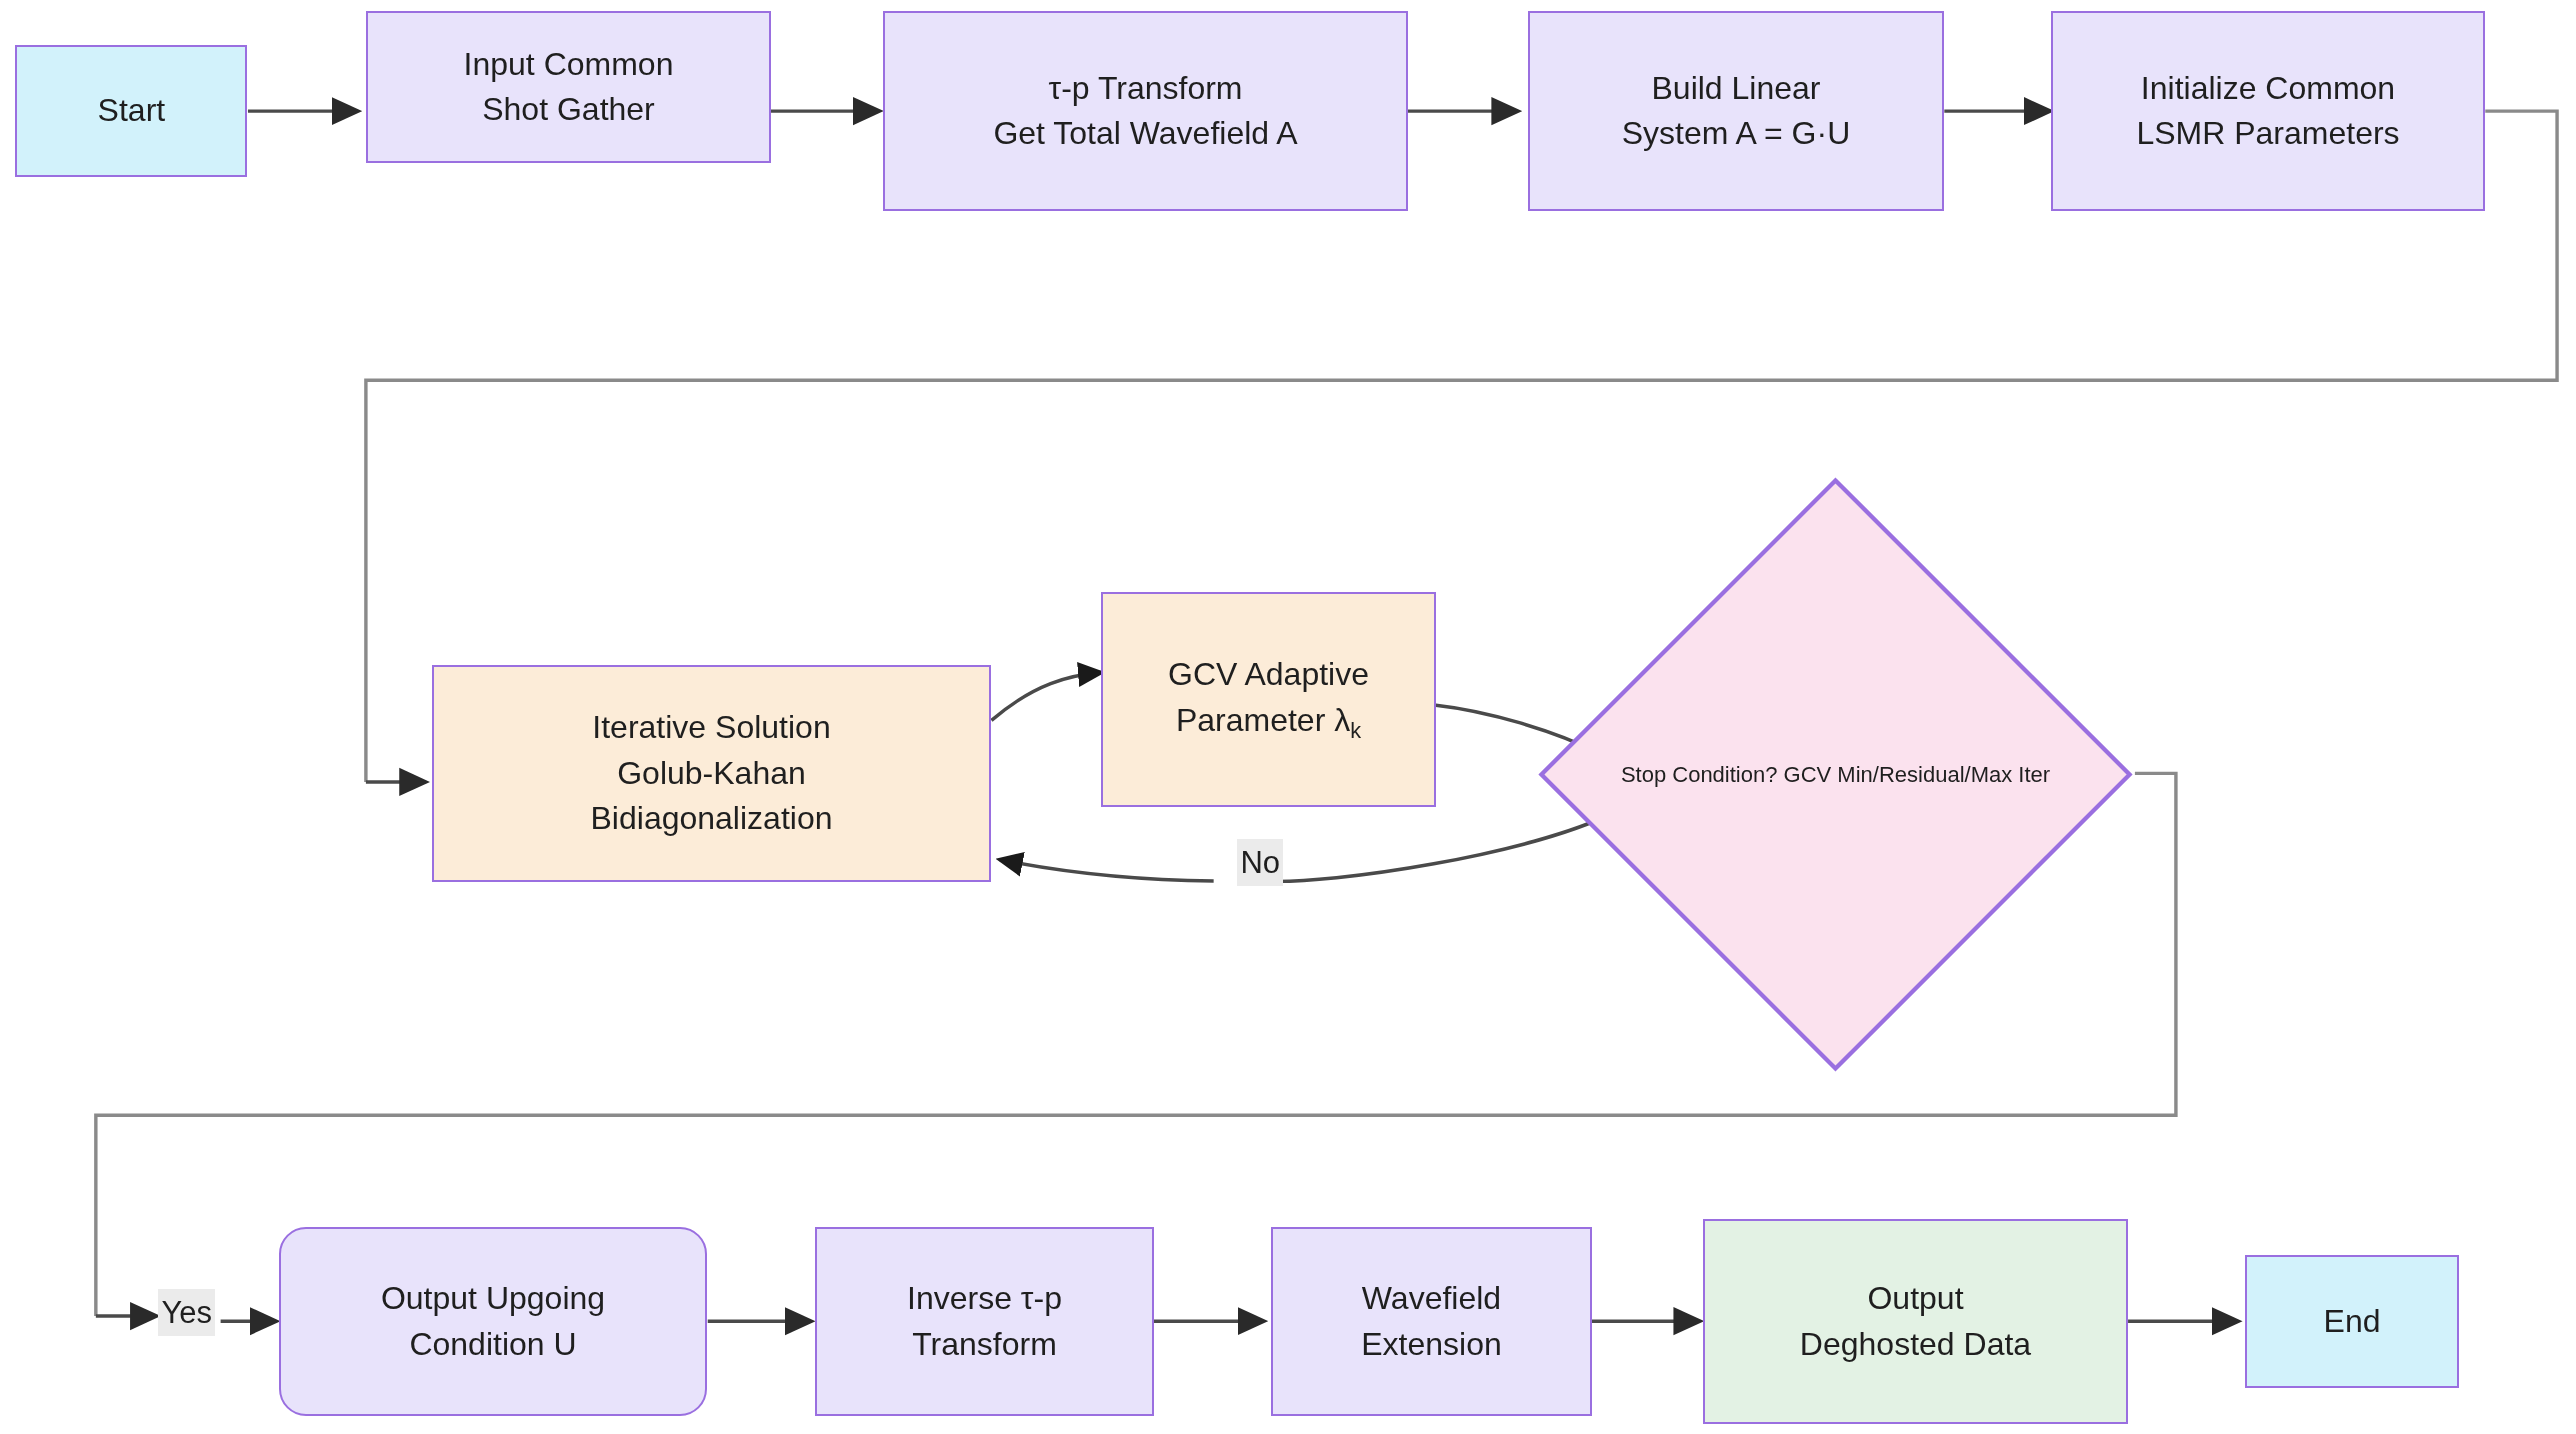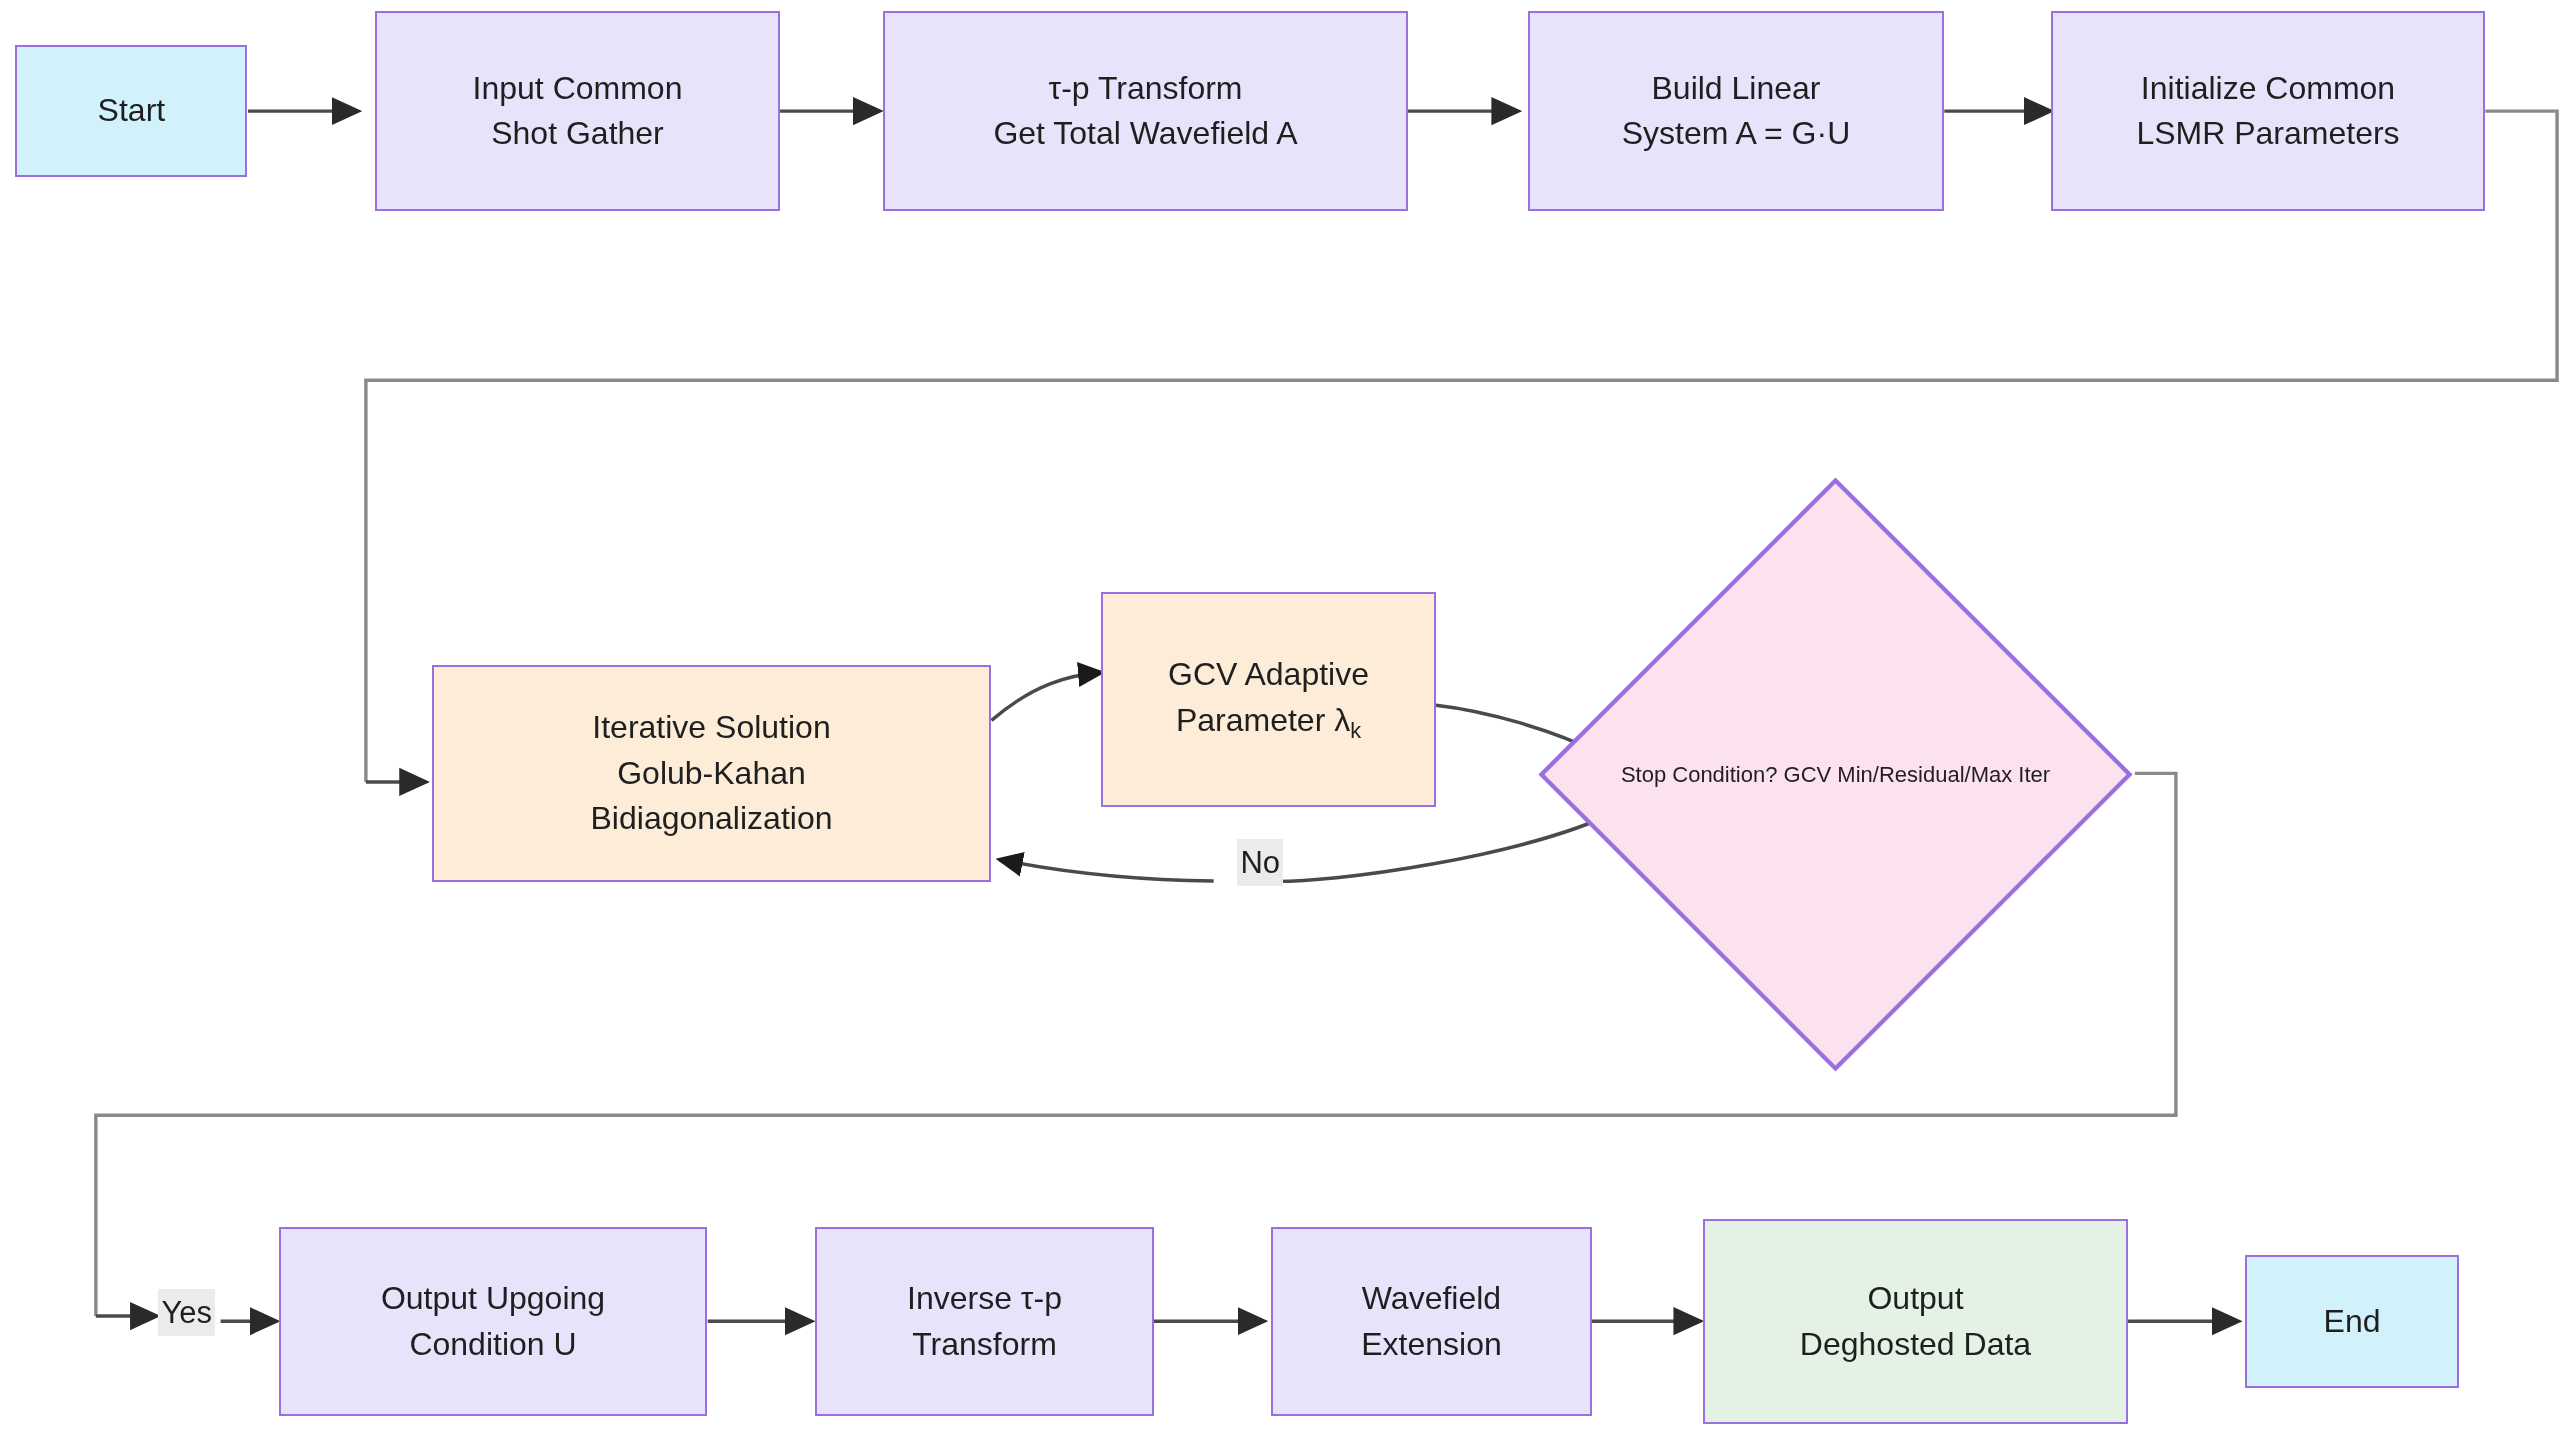--- a/index.html
+++ b/index.html
@@ -122,21 +122,21 @@
       <path d="M 1350 1546 L 1478 1546" marker-end="url(#arrow)"></path>
       <path d="M 1862 1546 L 1988 1546" marker-end="url(#arrow)"></path>
       <path d="M 2490 1546 L 2618 1546" marker-end="url(#arrow)"></path>
     </g>
   </svg>
 
   <div class="node fill-cyan" style="left:15.4px; top:45px; width:232px; height:132px;">
     <span class="ln">Start</span>
   </div>
 
-  <div class="node fill-lavender" style="left:366px; top:11px; width:405px; height:200px;margin-left:9px;">
+  <div class="node fill-lavender" style="left:366px; top:11px; width:405px; height:152px;">
     <span class="ln">Input Common</span>
     <span class="ln">Shot Gather</span>
   </div>
 
   <div class="node fill-lavender" style="left:1528px; top:11px; width:416px; height:200px;">
     <span class="ln">Build Linear</span>
     <span class="ln">System A = G·U</span>
   </div>
 
   <div class="node fill-lavender" style="left:883px; top:11px; width:525px; height:200px;">
@@ -167,21 +167,21 @@
     <div class="diamond-label">
       <span class="ln">Stop Condition?</span>
       <span class="ln">GCV Min/Residual/Max Iter</span>
     </div>
   </div>
 
   <div class="edge-label" style="left:1237px; top:839px;">No</div>
 
   <div class="edge-label" style="left:158px; top:1289px;">Yes</div>
 
-  <div class="node fill-lavender" style="left:279px; top:1227px; width:428px; height:189px;">
+  <div class="node fill-lavender" style="left:279px; top:1227px; width:428px; height:189px;border-radius:27px;">
     <span class="ln">Output Upgoing</span>
     <span class="ln">Condition U</span>
   </div>
 
   <div class="node fill-lavender" style="left:815px; top:1227px; width:339px; height:189px;">
     <span class="ln">Inverse τ-p</span>
     <span class="ln">Transform</span>
   </div>
 
   <div class="node fill-lavender" style="left:1271px; top:1227px; width:321px; height:189px;">

